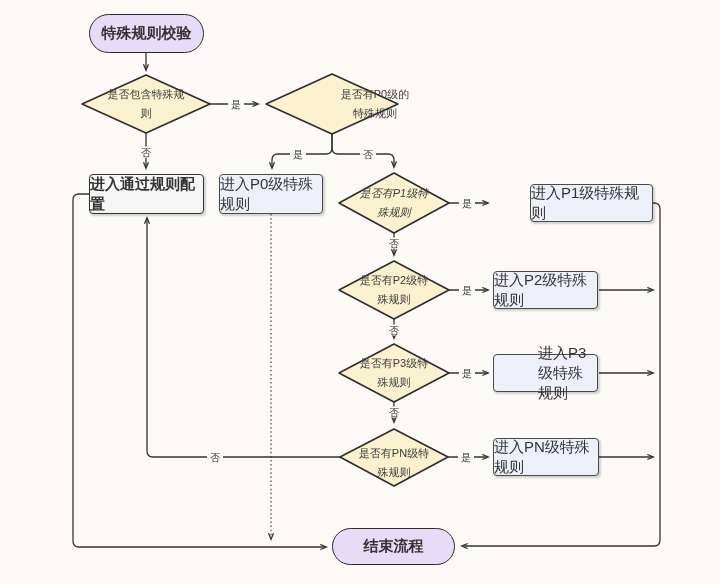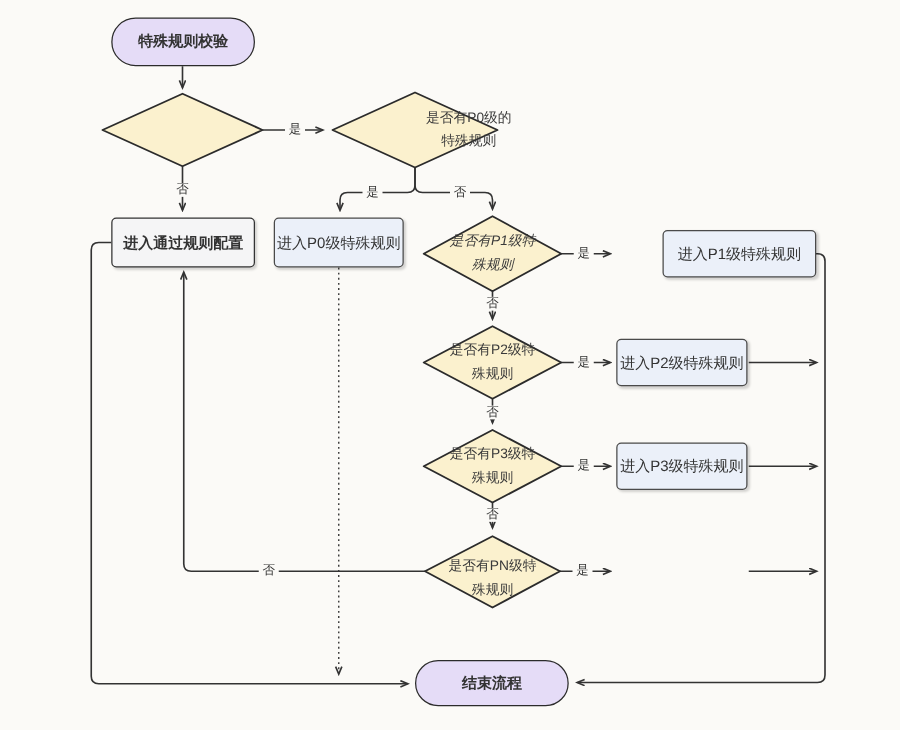--- a/index.html
+++ b/index.html
@@ -19,21 +19,21 @@
   .wires{position:absolute;left:0;top:0;width:720px;height:584px;}
   .wires path{fill:none;stroke:var(--connector);stroke-width:1.3px;}
   .wires path.dotted{stroke-dasharray:1.5,2.6;stroke-width:1.1px;}
   .wires polygon.decision{
     fill:var(--decision-fill);stroke:var(--decision-border);
     stroke-width:1.5px;stroke-linejoin:round;
   }
   .node{
     position:absolute;box-sizing:border-box;
     display:flex;align-items:center;justify-content:center;
-    font-size:12px;text-align:left;line-height:1.35;
+    font-size:15px;text-align:left;line-height:1.35;
   }
   .pill{
     background:var(--terminal-fill);
     border:1.6px solid var(--terminal-border);
     border-radius:20px;font-weight:bold;
   }
   .proc{
     background:var(--process-fill);
     border:1.3px solid var(--process-border);
     border-radius:4px;
@@ -98,25 +98,27 @@
   <div class="node pill" style="left:89px;top:14px;width:115px;height:39px;">特殊规则校验</div>
 
   <div class="node config" style="left:89px;top:174px;width:115px;height:40px;">进入通过规则配置</div>
 
   <div class="node proc" style="left:219px;top:174px;width:104px;height:40px;">进入P0级特殊规则</div>
 
   <div class="node proc" style="left:494px;top:184px;width:123px;height:38px;margin-left:36px;">进入P1级特殊规则</div>
 
   <div class="node proc" style="left:493px;top:271px;width:105px;height:38px;">进入P2级特殊规则</div>
 
-  <div class="node proc" style="left:493px;top:354px;width:105px;height:38px;">进入P3级特殊规则</div>
+  <div class="node proc" style="left:493px;top:354px;width:105px;height:38px;padding-left:44px;">进入P3级特殊规则</div>
 
+  <div class="node proc" style="left:493px;top:438px;width:106px;height:38px;">进入PN级特殊规则</div>
 
   <div class="node pill" style="left:332px;top:528px;width:123px;height:37px;">结束流程</div>
 
+  <div class="dlabel" style="left:146px;top:104px;width:84px;">是否包含特殊规则</div>
   <div class="dlabel" style="left:332px;top:104px;width:76px;margin-left:43px;">是否有P0级的特殊规则</div>
   <div class="dlabel" style="left:394px;top:203px;width:76px;font-style:italic;">是否有P1级特殊规则</div>
   <div class="dlabel" style="left:394px;top:290px;width:76px;">是否有P2级特殊规则</div>
   <div class="dlabel" style="left:394px;top:373px;width:76px;">是否有P3级特殊规则</div>
   <div class="dlabel" style="left:394px;top:463px;width:78px;">是否有PN级特殊规则</div>
 
   <div class="elabel" style="left:236px;top:104px;">是</div>
   <div class="elabel" style="left:146px;top:152px;">否</div>
   <div class="elabel" style="left:298px;top:154px;">是</div>
   <div class="elabel" style="left:368px;top:154px;">否</div>

